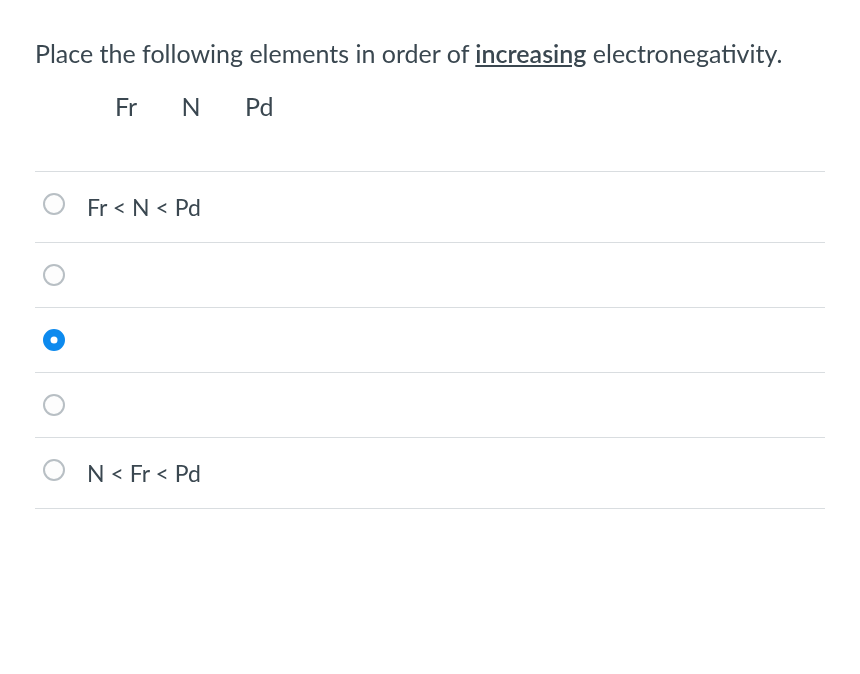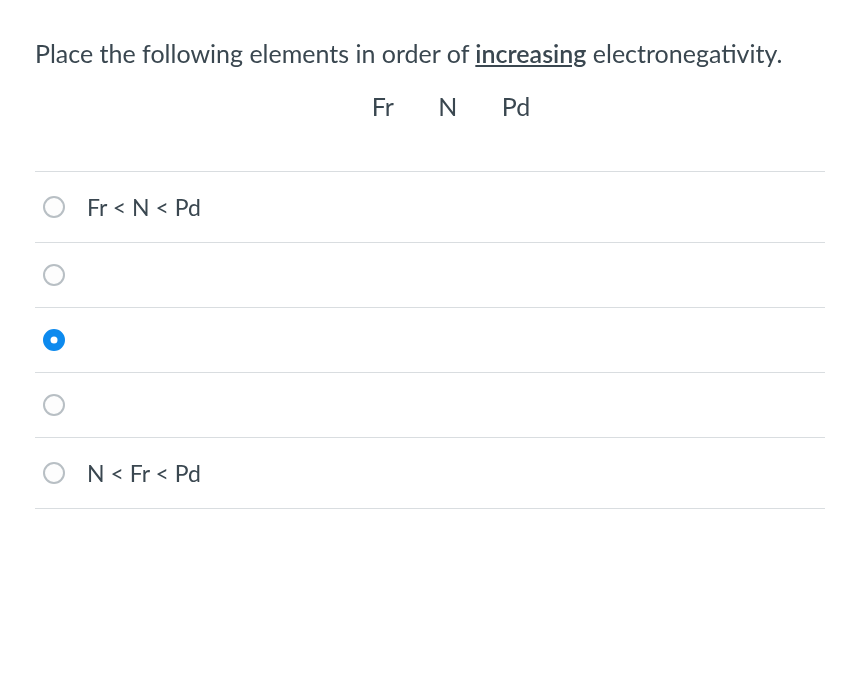--- a/index.html
+++ b/index.html
@@ -23,31 +23,29 @@
     }
     .emphasis {
       text-decoration: underline;
       font-weight: 600;
     }
     .elements-row {
       font-size: 25px;
       color: #3a4750;
       padding-left: 80px;
       margin-bottom: 50px;
-      text-align: center;
     }
     .elements-row span {
       margin-right: 38px;
     }
     .options {
       width: 100%;
     }
     .option-row {
       display: flex;
-      align-items: center;
       padding: 21px 8px;
       border-top: 1px solid #d9dde0;
     }
     .option-row:last-child {
       border-bottom: 1px solid #d9dde0;
     }
     .radio {
       width: 22px;
       height: 22px;
       border-radius: 50%;

